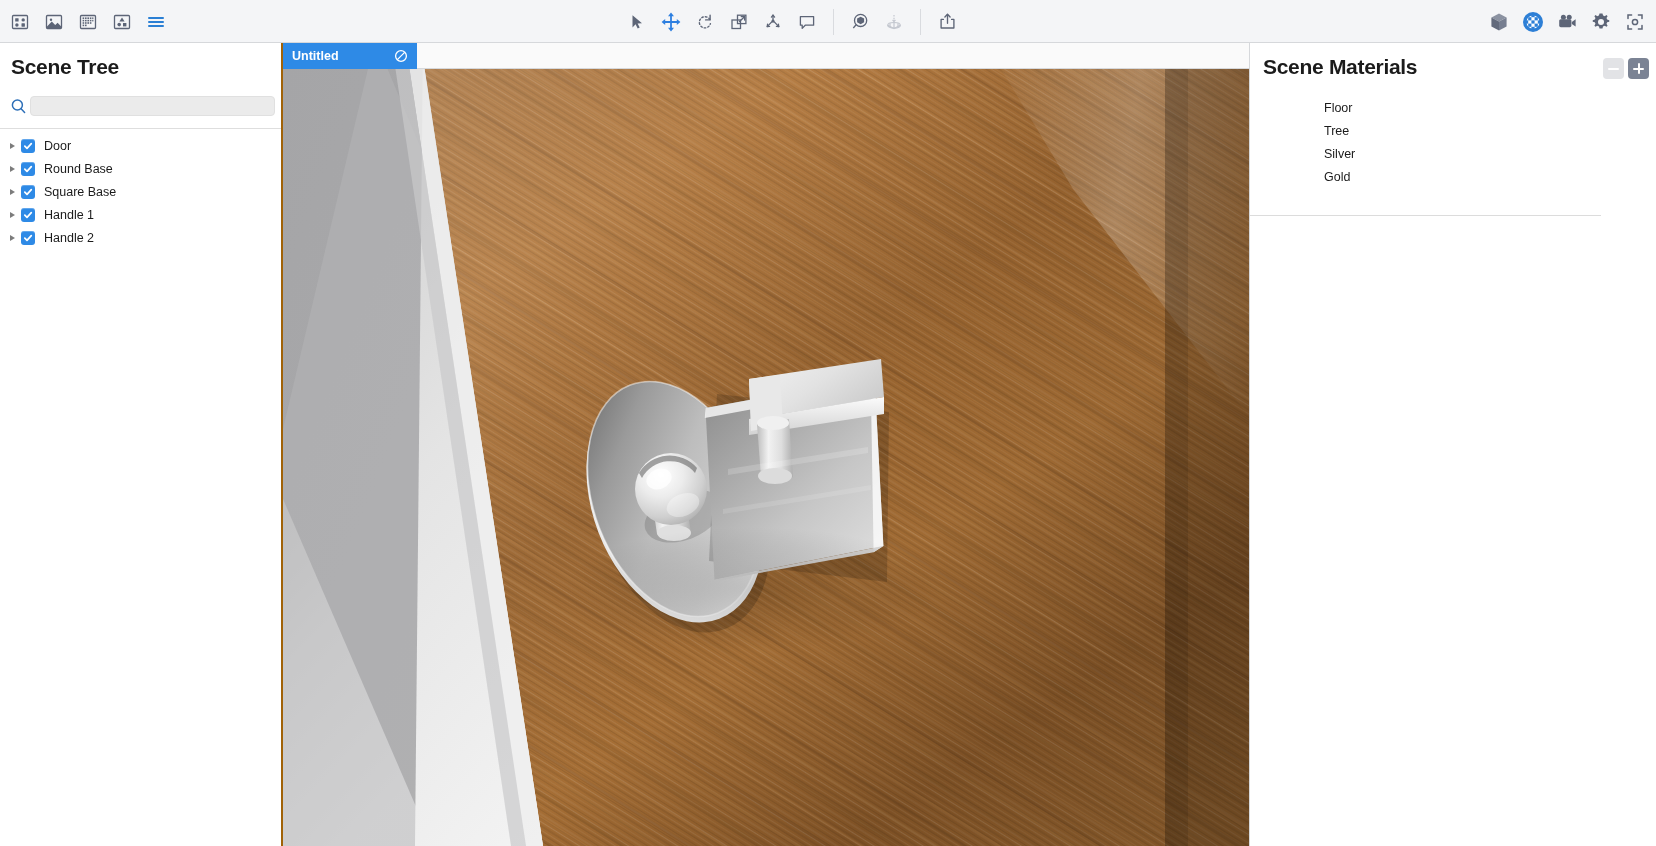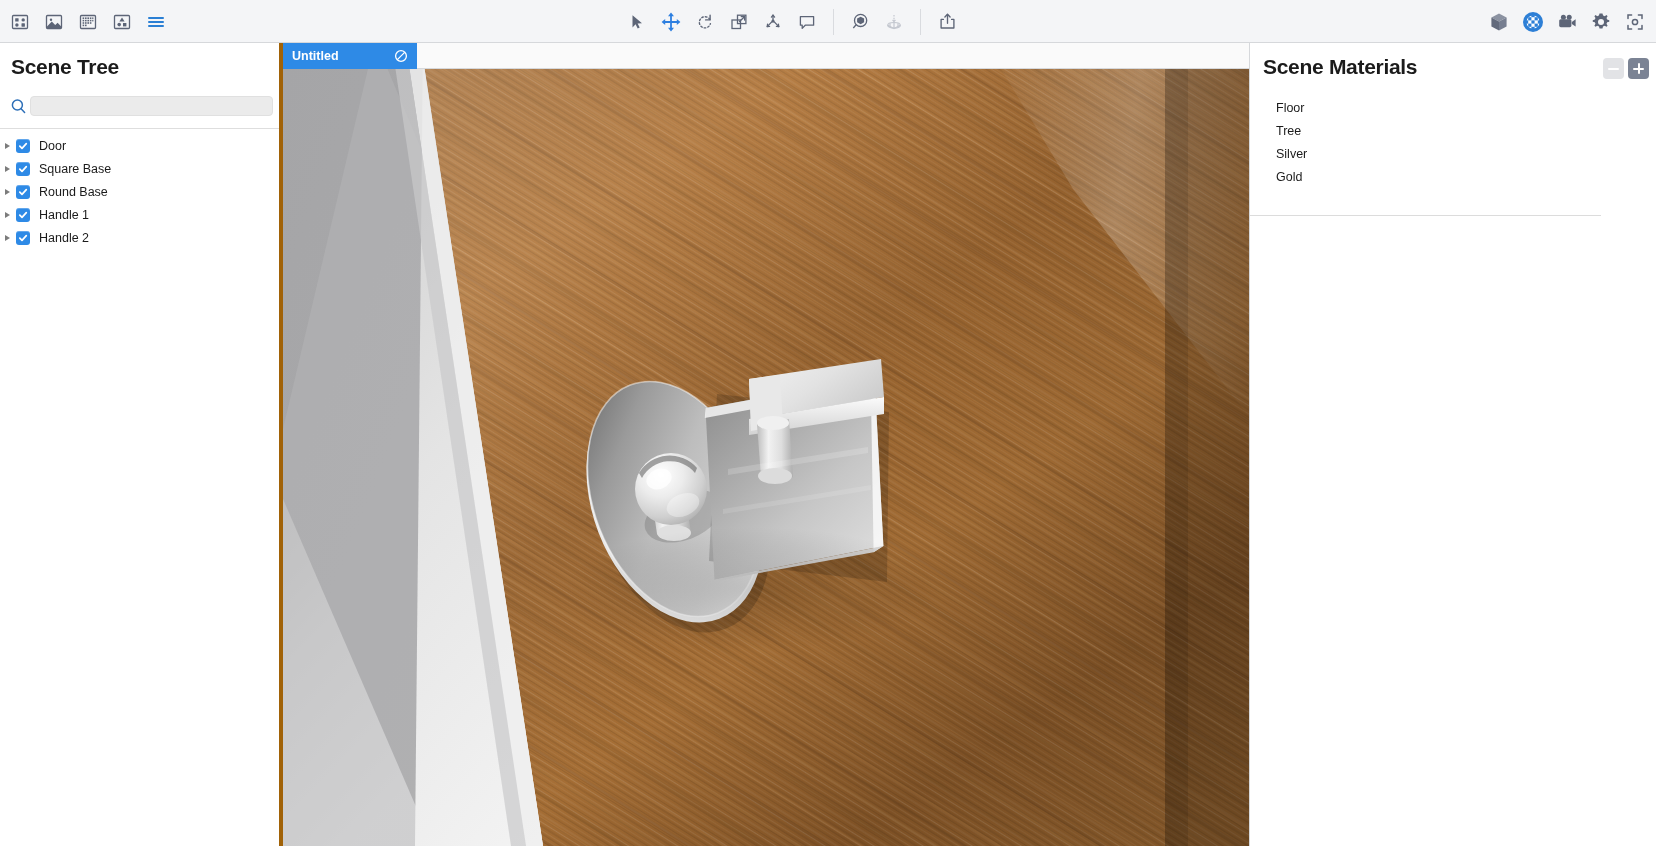--- a/index.html
+++ b/index.html
@@ -36,21 +36,21 @@
   .tb-btn.active { color: #2a7fd4; }
   .tb-btn.blue { color: #2d7fe0; }
   .tb-btn.dim { color: #c3c7cf; }
   .tb-sep { width: 1px; height: 26px; background: #d9dbdf; margin: 0 9px; }
 
   
   .left-panel {
     position: absolute; left: 0; top: 43px;
     width: 283px; height: 803px;
     background: #ffffff;
-    border-right: 4px solid #a16207;
+    border-right: 2px solid #a16207;
     overflow: hidden;
   }
   .panel-title {
     font-size: 21px; font-weight: bold; color: #1b1b1b;
     padding: 12px 0 0 11px; letter-spacing: -0.3px;
   }
   .search-row {
     display: flex; align-items: center;
     height: 32px; margin-top: 11px; padding: 0 6px 0 6px;
   }
@@ -62,21 +62,21 @@
     border-radius: 4px;
     font-size: 12px; color: #333;
     padding: 0 6px;
     outline: none;
     font-family: "Liberation Sans", sans-serif;
   }
   .tree-sep { height: 1px; background: #dedede; margin-top: 6px; }
   .tree { padding-top: 5px; }
   .tree-row {
     display: flex; align-items: center;
-    height: 23px; cursor: default;
+    height: 23px; padding-left: 5px; cursor: default;
   }
   .disclosure {
     width: 14px; height: 14px;
     display: flex; align-items: center; justify-content: center;
     cursor: pointer;
   }
   .disclosure i {
     display: block;
     width: 0; height: 0;
     border-left: 5px solid #7c7c7c;
@@ -117,20 +117,21 @@
   .sq-btn.minus { background: #e2e3e6; color: #ffffff; }
   .sq-btn.plus  { background: #7b8394; color: #ffffff; }
   .sign { position: relative; width: 11px; height: 11px; }
   .sign .h { position: absolute; left: 0; top: 4.5px; width: 11px; height: 2.5px; background: #fff; border-radius: 1px; }
   .sign .v { position: absolute; top: 0; left: 4.5px; width: 2.5px; height: 11px; background: #fff; border-radius: 1px; }
   .mat-list { padding-top: 17px; }
   .mat-row {
     height: 23px; display: flex; align-items: center;
     padding-left: 26px; font-size: 12.5px; color: #1b1b1b;
     cursor: default;
+    margin-left: 48px;
   }
   .rp-divider { position: absolute; left: 0; top: 172px; width: 351px; height: 1px; background: #dcdcdc; }
 
   
   .center {
     position: absolute; left: 283px; top: 43px;
     width: 1022px; height: 803px;
     background: #ffffff;
     overflow: hidden;
   }
@@ -388,32 +389,32 @@
       </div>
       <div class="tree-row">
         <span class="disclosure">
             <i></i>
           </span>
         <span class="cb">
           <svg width="10" height="10" viewBox="0 0 10 10" fill="none" stroke="#ffffff" stroke-width="1.7" stroke-linecap="round" stroke-linejoin="round">
               <path d="M1.8 5.2 L4 7.4 L8.3 2.6"></path>
             </svg>
         </span>
-        <span class="tree-label">Square Base</span>
+        <span class="tree-label">Round Base</span>
       </div>
       <div class="tree-row">
         <span class="disclosure">
             <i></i>
           </span>
         <span class="cb">
           <svg width="10" height="10" viewBox="0 0 10 10" fill="none" stroke="#ffffff" stroke-width="1.7" stroke-linecap="round" stroke-linejoin="round">
               <path d="M1.8 5.2 L4 7.4 L8.3 2.6"></path>
             </svg>
         </span>
-        <span class="tree-label">Round Base</span>
+        <span class="tree-label">Square Base</span>
       </div>
       <div class="tree-row">
         <span class="disclosure">
             <i></i>
           </span>
         <span class="cb">
           <svg width="10" height="10" viewBox="0 0 10 10" fill="none" stroke="#ffffff" stroke-width="1.7" stroke-linecap="round" stroke-linejoin="round">
               <path d="M1.8 5.2 L4 7.4 L8.3 2.6"></path>
             </svg>
         </span>

